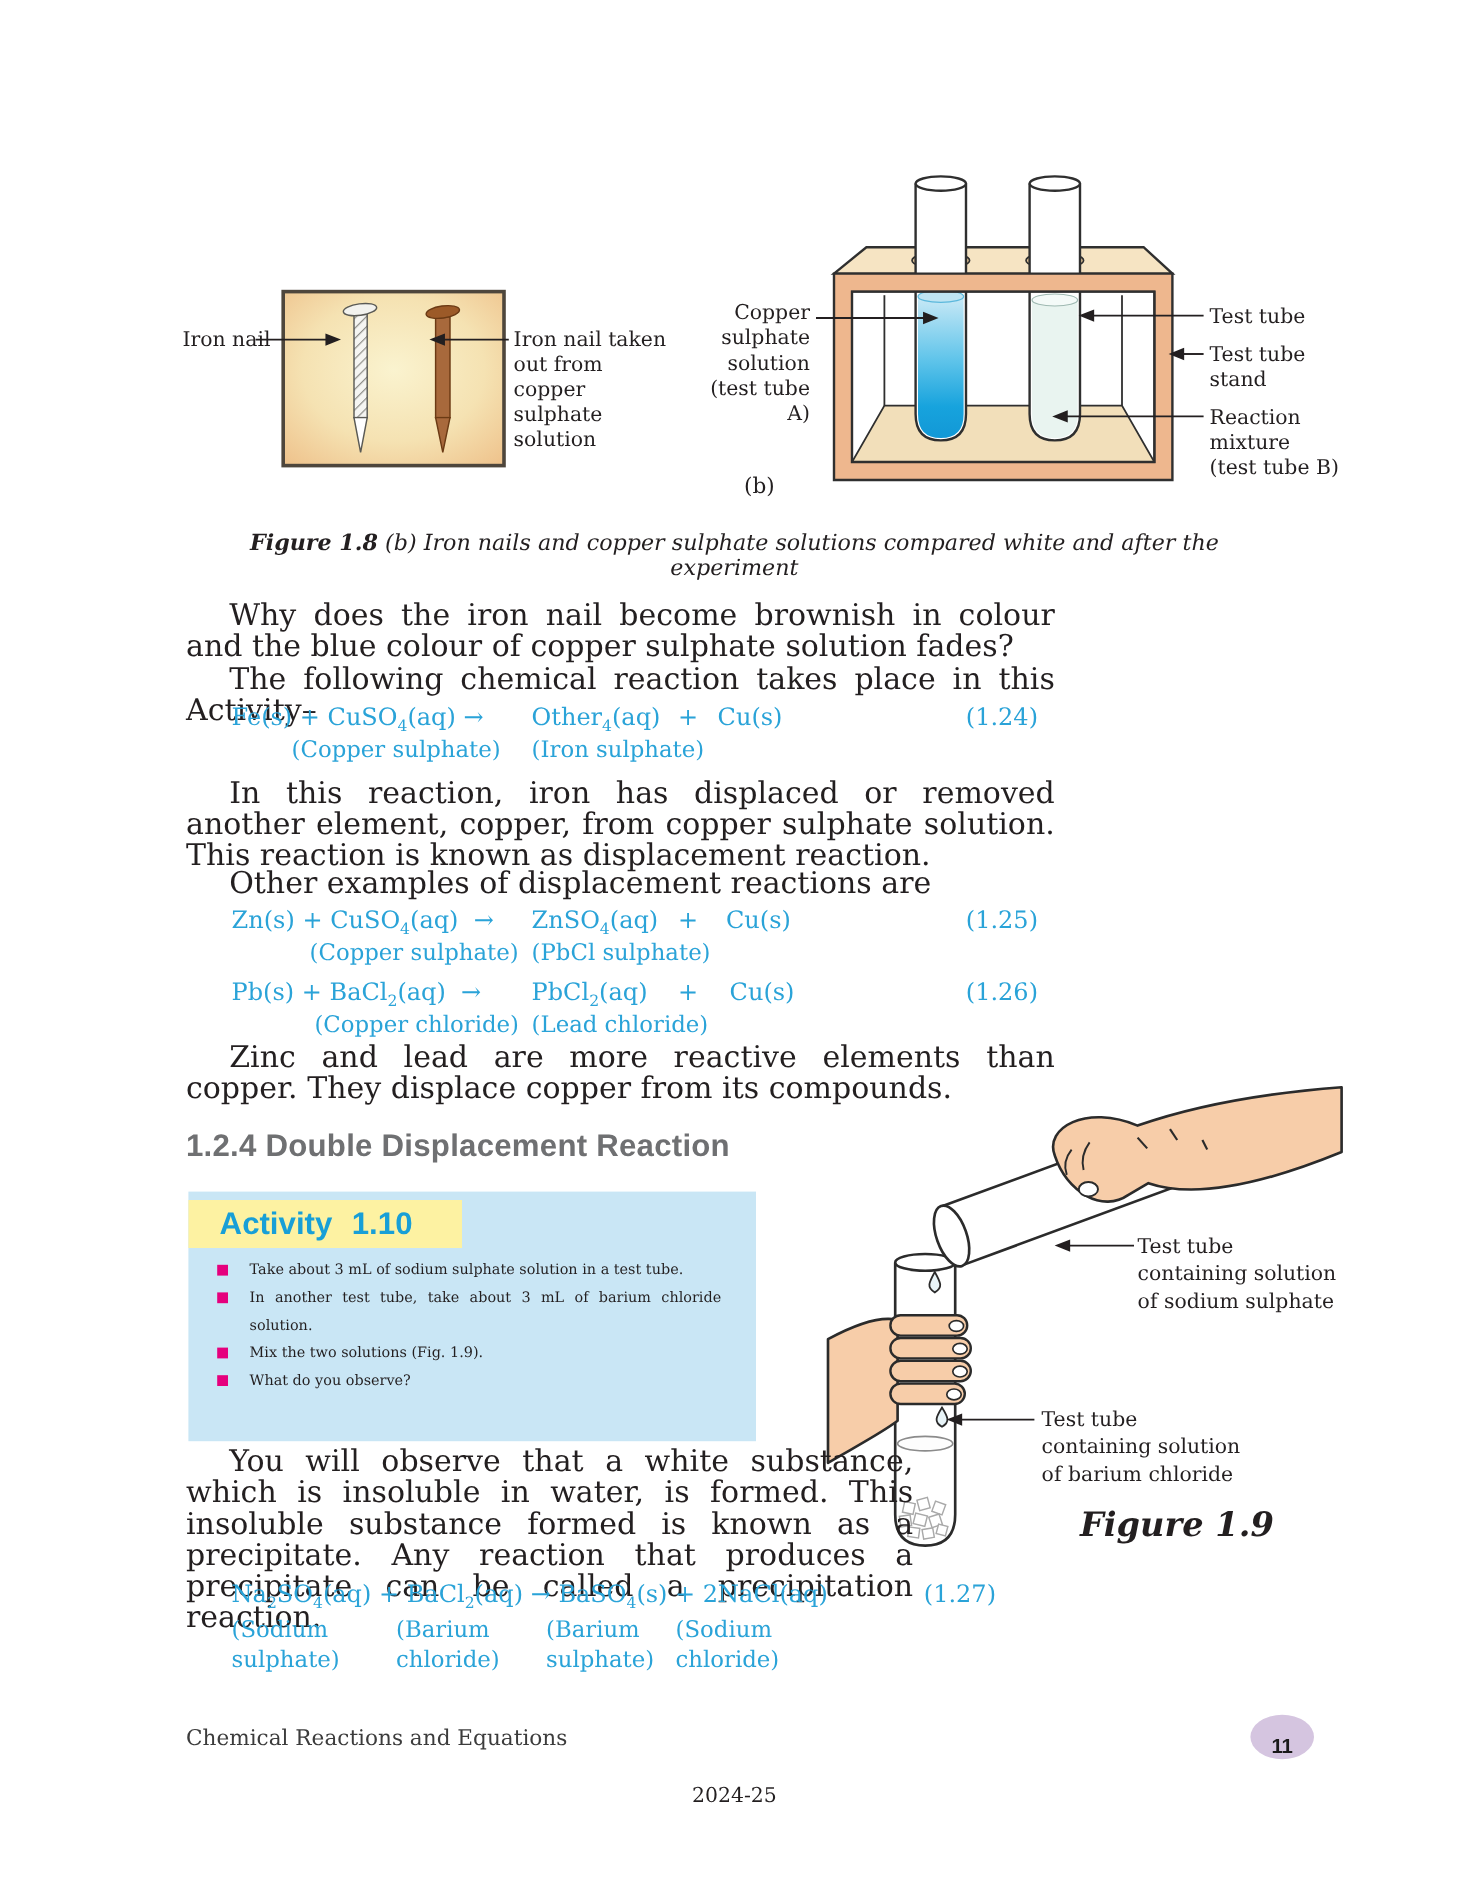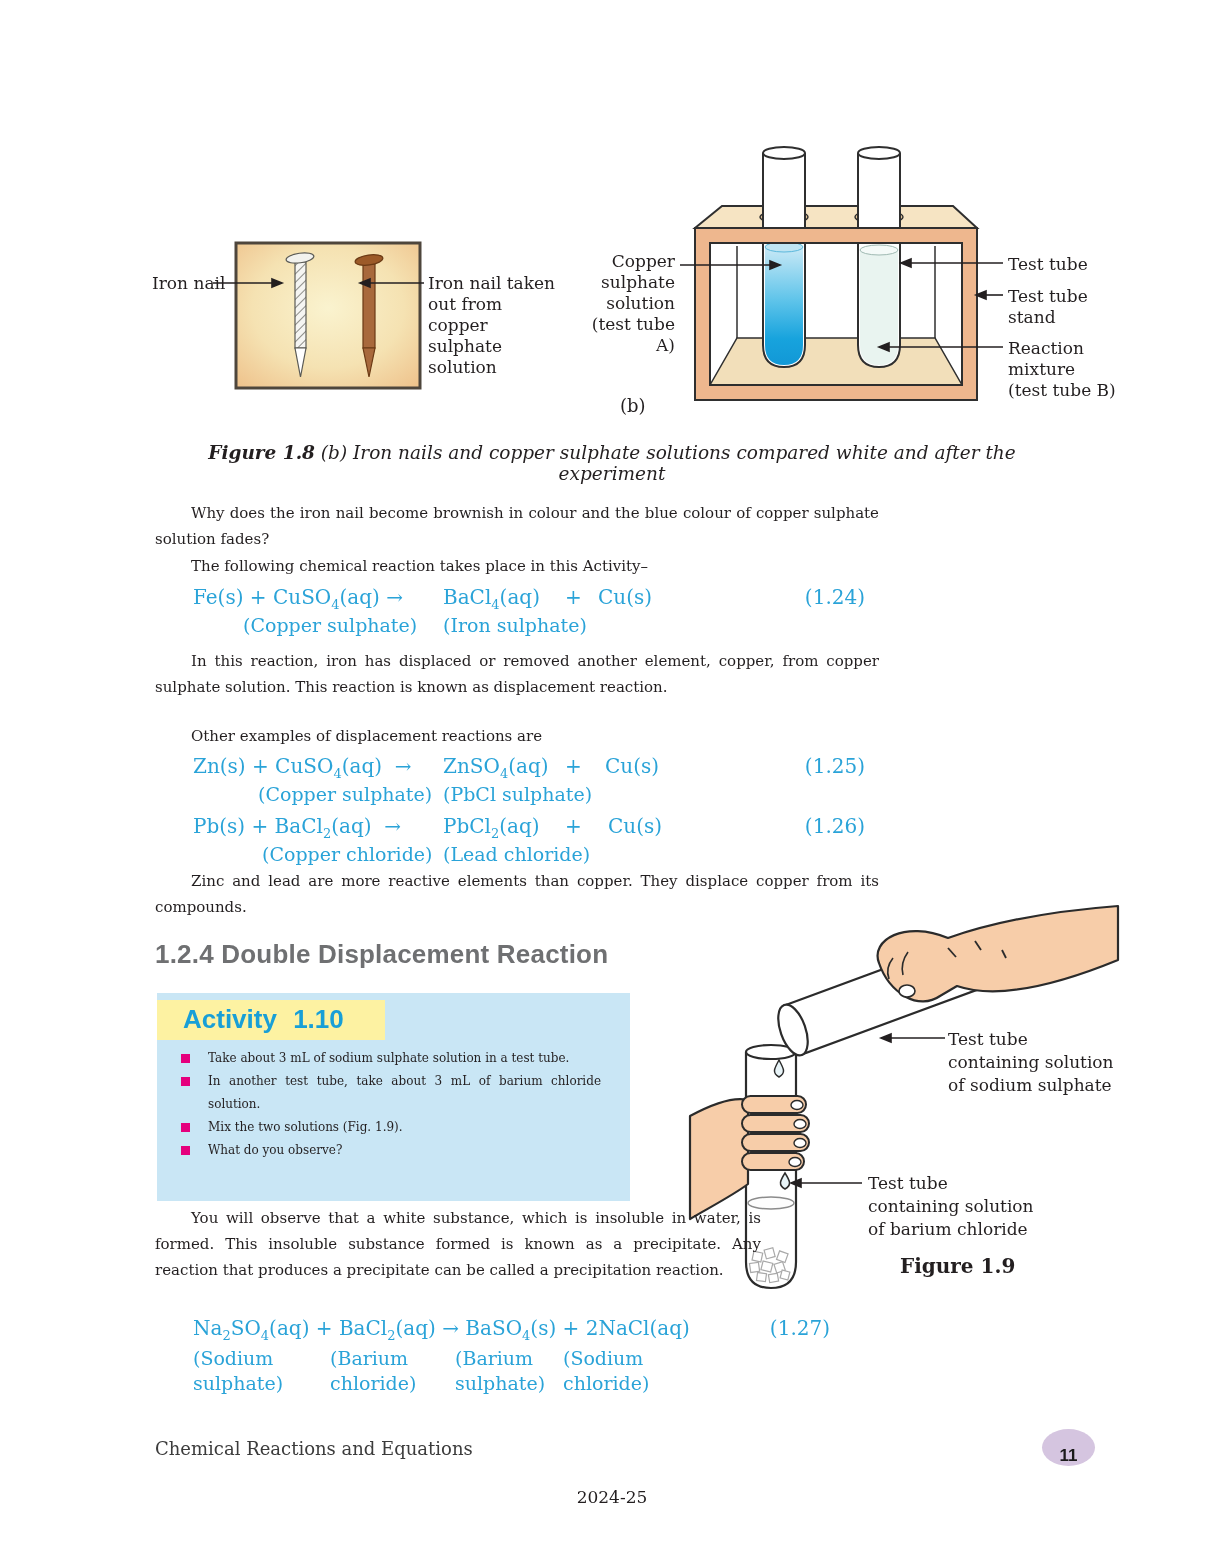--- a/index.html
+++ b/index.html
@@ -5,42 +5,42 @@
 <style>
   html,body{margin:0;padding:0;background:#ffffff;}
   .page{position:relative;width:1224px;height:1568px;background:#fff;overflow:hidden;
         font-family:"DejaVu Serif",serif;color:#231f20;}
   .art{position:absolute;left:0;top:0;}
   .lbl{position:absolute;font-size:17px;line-height:21px;white-space:pre-line;color:#231f20;}
   .lbl19{position:absolute;font-size:17px;line-height:23px;white-space:pre-line;color:#231f20;}
   .caption18{position:absolute;left:155px;top:442px;width:914px;text-align:center;
              font-style:italic;font-size:18.5px;}
   .caption18 b{font-weight:bold;}
-  .para{position:absolute;left:155px;width:724px;text-align:justify;font-size:15px;
+  .para{position:absolute;left:155px;width:724px;text-align:justify;font-size:25px;
         line-height:26px;}
   .indent{text-indent:36px;}
   .eq{position:absolute;left:155px;width:710px;height:80px;color:#2aa3d8;font-size:20px;}
   .eq>span{position:absolute;top:0;white-space:pre;}
   .eq .num{right:0;}
   .eq .u{font-size:19px;top:29px;}
   .eq sub{font-size:13px;}
   .eq127{width:675px;}
   .eq127 .u{white-space:pre-line;line-height:25px;top:30px;}
   .heading{position:absolute;left:155px;top:939px;font-family:"Liberation Sans",sans-serif;
            font-weight:bold;font-size:26px;color:#6f7072;letter-spacing:.2px;}
   .activity{position:absolute;left:157px;top:993px;width:473px;height:208px;background:#c9e6f5;}
   .act-band{position:absolute;left:0;top:7px;width:228px;height:40px;background:#fdf2a2;}
   .act-title{position:absolute;left:26px;top:4px;font-family:"Liberation Sans",sans-serif;
              font-weight:bold;font-size:26px;color:#189fd7;word-spacing:9px;}
   .act-list{position:absolute;left:24px;top:54px;width:420px;margin:0;padding:0;list-style:none;}
   .act-list li{display:flex;align-items:flex-start;font-size:12px;line-height:23px;}
   .act-list .sq{flex:0 0 9px;width:9px;height:9px;background:#e5007d;margin:7px 18px 0 0;}
   .act-list .btxt{text-align:justify;width:393px;}
   .cap19{position:absolute;left:900px;top:1254px;width:200px;}
-  .cap19 .t{font-weight:bold;font-size:20px;}
+  .cap19 .t{font-weight:bold;font-style:italic;font-size:28px;}
   .cap19 .s{font-style:italic;font-size:18.5px;line-height:24px;text-align:justify;margin-top:4px;}
   .footer-chapter{position:absolute;left:155px;top:1438px;font-size:18px;color:#3c3c3c;}
   .page-badge{position:absolute;left:1042px;top:1429px;width:53px;height:37px;background:#d5c5e0;
               border-radius:50%;display:flex;align-items:flex-end;justify-content:center;
               font-family:"Liberation Sans",sans-serif;font-weight:bold;font-size:17px;color:#1a1a1a;}
   .year{position:absolute;left:0;top:1487px;width:1224px;text-align:center;font-size:17px;}
   .sublabel-b{position:absolute;left:620px;top:395px;font-size:18px;}
 </style>
 </head>
 <body>
@@ -220,21 +220,21 @@
 (test tube B)</div>
   <div class="sublabel-b">(b)</div>
 
   <div class="caption18"><b>Figure 1.8</b><span> (b) Iron nails and copper sulphate solutions compared white and after the experiment</span></div>
 
   <div class="para indent" style="top:500px;">Why does the iron nail become brownish in colour and the blue colour of copper sulphate solution fades?</div>
   <div class="para indent" style="top:553px;">The following chemical reaction takes place in this Activity–</div>
 
   <div class="eq" style="top:585px;">
     <span style="left:38px;"><span>Fe(s) + CuSO</span><sub>4</sub><span>(aq) →</span></span>
-    <span style="left:288px;"><span>BaCl</span><sub>4</sub><span>(aq)</span></span>
+    <span style="left:288px;"><span>Other</span><sub>4</sub><span>(aq)</span></span>
     <span style="left:410px;">+</span>
     <span style="left:443px;">Cu(s)</span>
     <span class="num">(1.24)</span>
     <span class="u" style="left:88px;">(Copper sulphate)</span>
     <span class="u" style="left:288px;">(Iron sulphate)</span>
   </div>
 
   <div class="para indent" style="top:723px;">Other examples of displacement reactions are</div>
   <div class="para indent" style="top:648px;">In this reaction, iron has displaced or removed another element, copper, from copper sulphate solution. This reaction is known as displacement reaction.</div>
 

